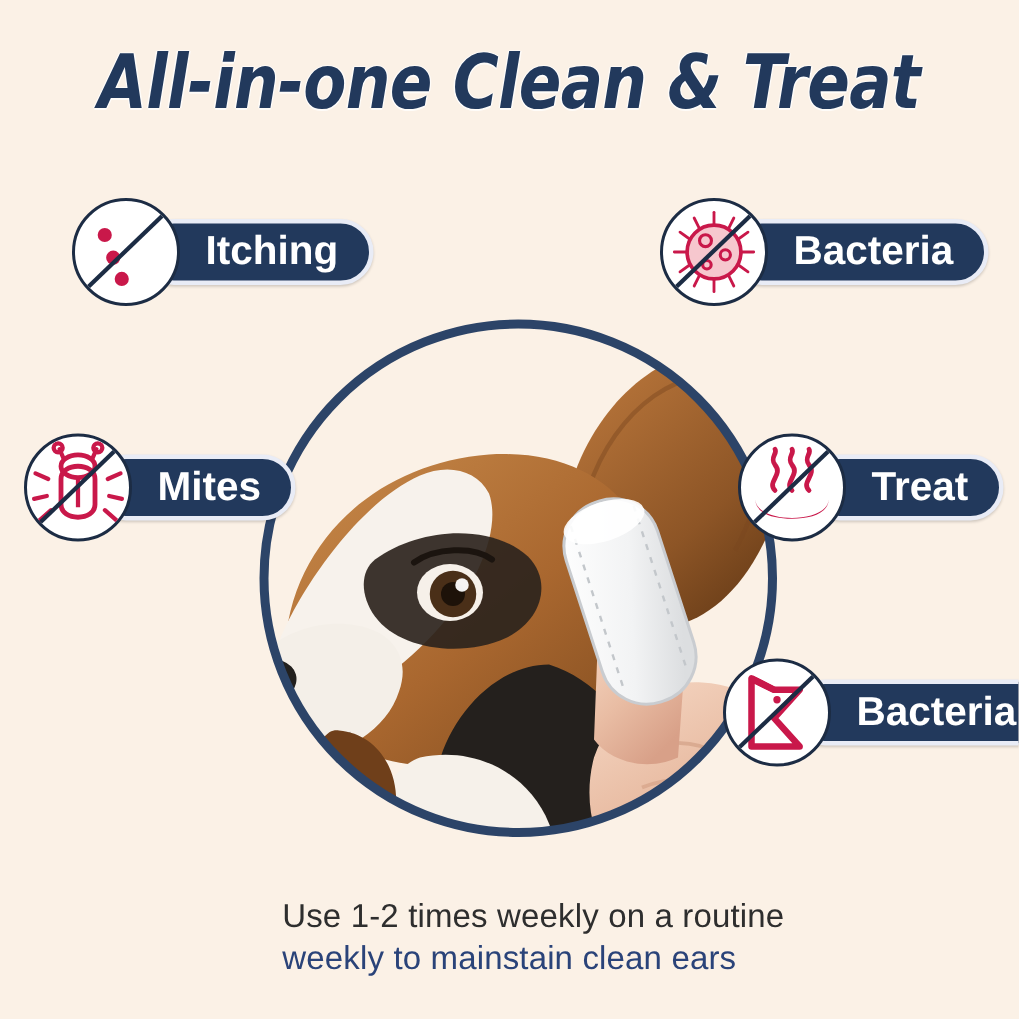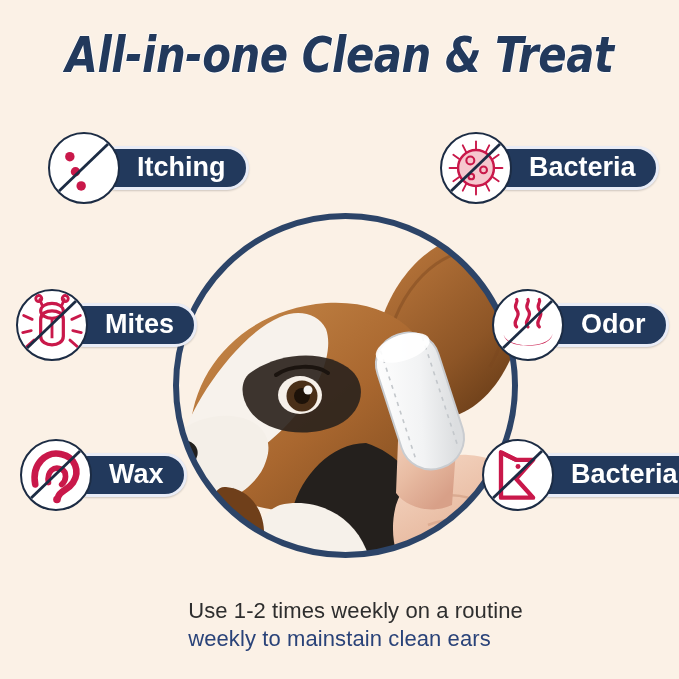--- a/index.html
+++ b/index.html
@@ -328,37 +328,24 @@
         <g fill="none" stroke="#c9184a" stroke-width="3.4" stroke-linecap="round">
           <path d="M24 38 C18 32 30 27 24 20 C20 15 26 12 24 9"></path>
           <path d="M36 38 C30 32 42 27 36 20 C32 15 38 12 36 9"></path>
           <path d="M48 38 C42 32 54 27 48 20 C44 15 50 12 48 9"></path>
         </g>
         <path d="M10 44 C10 62 62 62 62 44 C62 54 50 58 36 58 C22 58 10 54 10 44 Z" fill="#c9184a"></path>
         <line x1="8" y1="62" x2="62" y2="10" stroke="#1c2c44" stroke-width="3"></line>
       </svg>
     </div>
     <div class="badge-pill">
-      <span class="pill-text">Odor</span>
-    </div>
-  </div>
-
-  <div class="badge right-side" id="badge-wax">
-    <div class="badge-icon">
-      <svg viewBox="0 0 72 72" xmlns="http://www.w3.org/2000/svg">
-        <path d="M14 46 C10 24 26 10 42 14 C56 17 62 32 54 44 C48 53 40 52 38 60" fill="none" stroke="#c9184a" stroke-width="7" stroke-linecap="round"></path>
-        <path d="M28 44 C26 32 34 26 42 30 C48 33 47 42 42 46" fill="none" stroke="#c9184a" stroke-width="6" stroke-linecap="round"></path>
-        <circle cx="37" cy="62" r="4" fill="#c9184a"></circle>
-        <line x1="8" y1="62" x2="62" y2="10" stroke="#1c2c44" stroke-width="3"></line>
-      </svg>
-    </div>
-    <div class="badge-pill">
-      <span class="pill-text">Wax</span>
-    </div>
-  </div>
+      <span class="pill-text">Treat</span>
+    </div>
+  </div>
+
 
   <div class="badge right-side" id="badge-shaking">
     <div class="badge-icon">
       <svg viewBox="0 0 72 72" xmlns="http://www.w3.org/2000/svg">
         <path d="M18 12 L18 60 L52 60 L34 40 L52 20 L34 20 Z" fill="none" stroke="#c9184a" stroke-width="4.6" stroke-linejoin="round"></path>
         <path d="M18 12 L34 20" fill="none" stroke="#c9184a" stroke-width="4.6"></path>
         <circle cx="36" cy="27" r="2.6" fill="#c9184a"></circle>
         <line x1="8" y1="62" x2="62" y2="10" stroke="#1c2c44" stroke-width="3"></line>
       </svg>
     </div>

